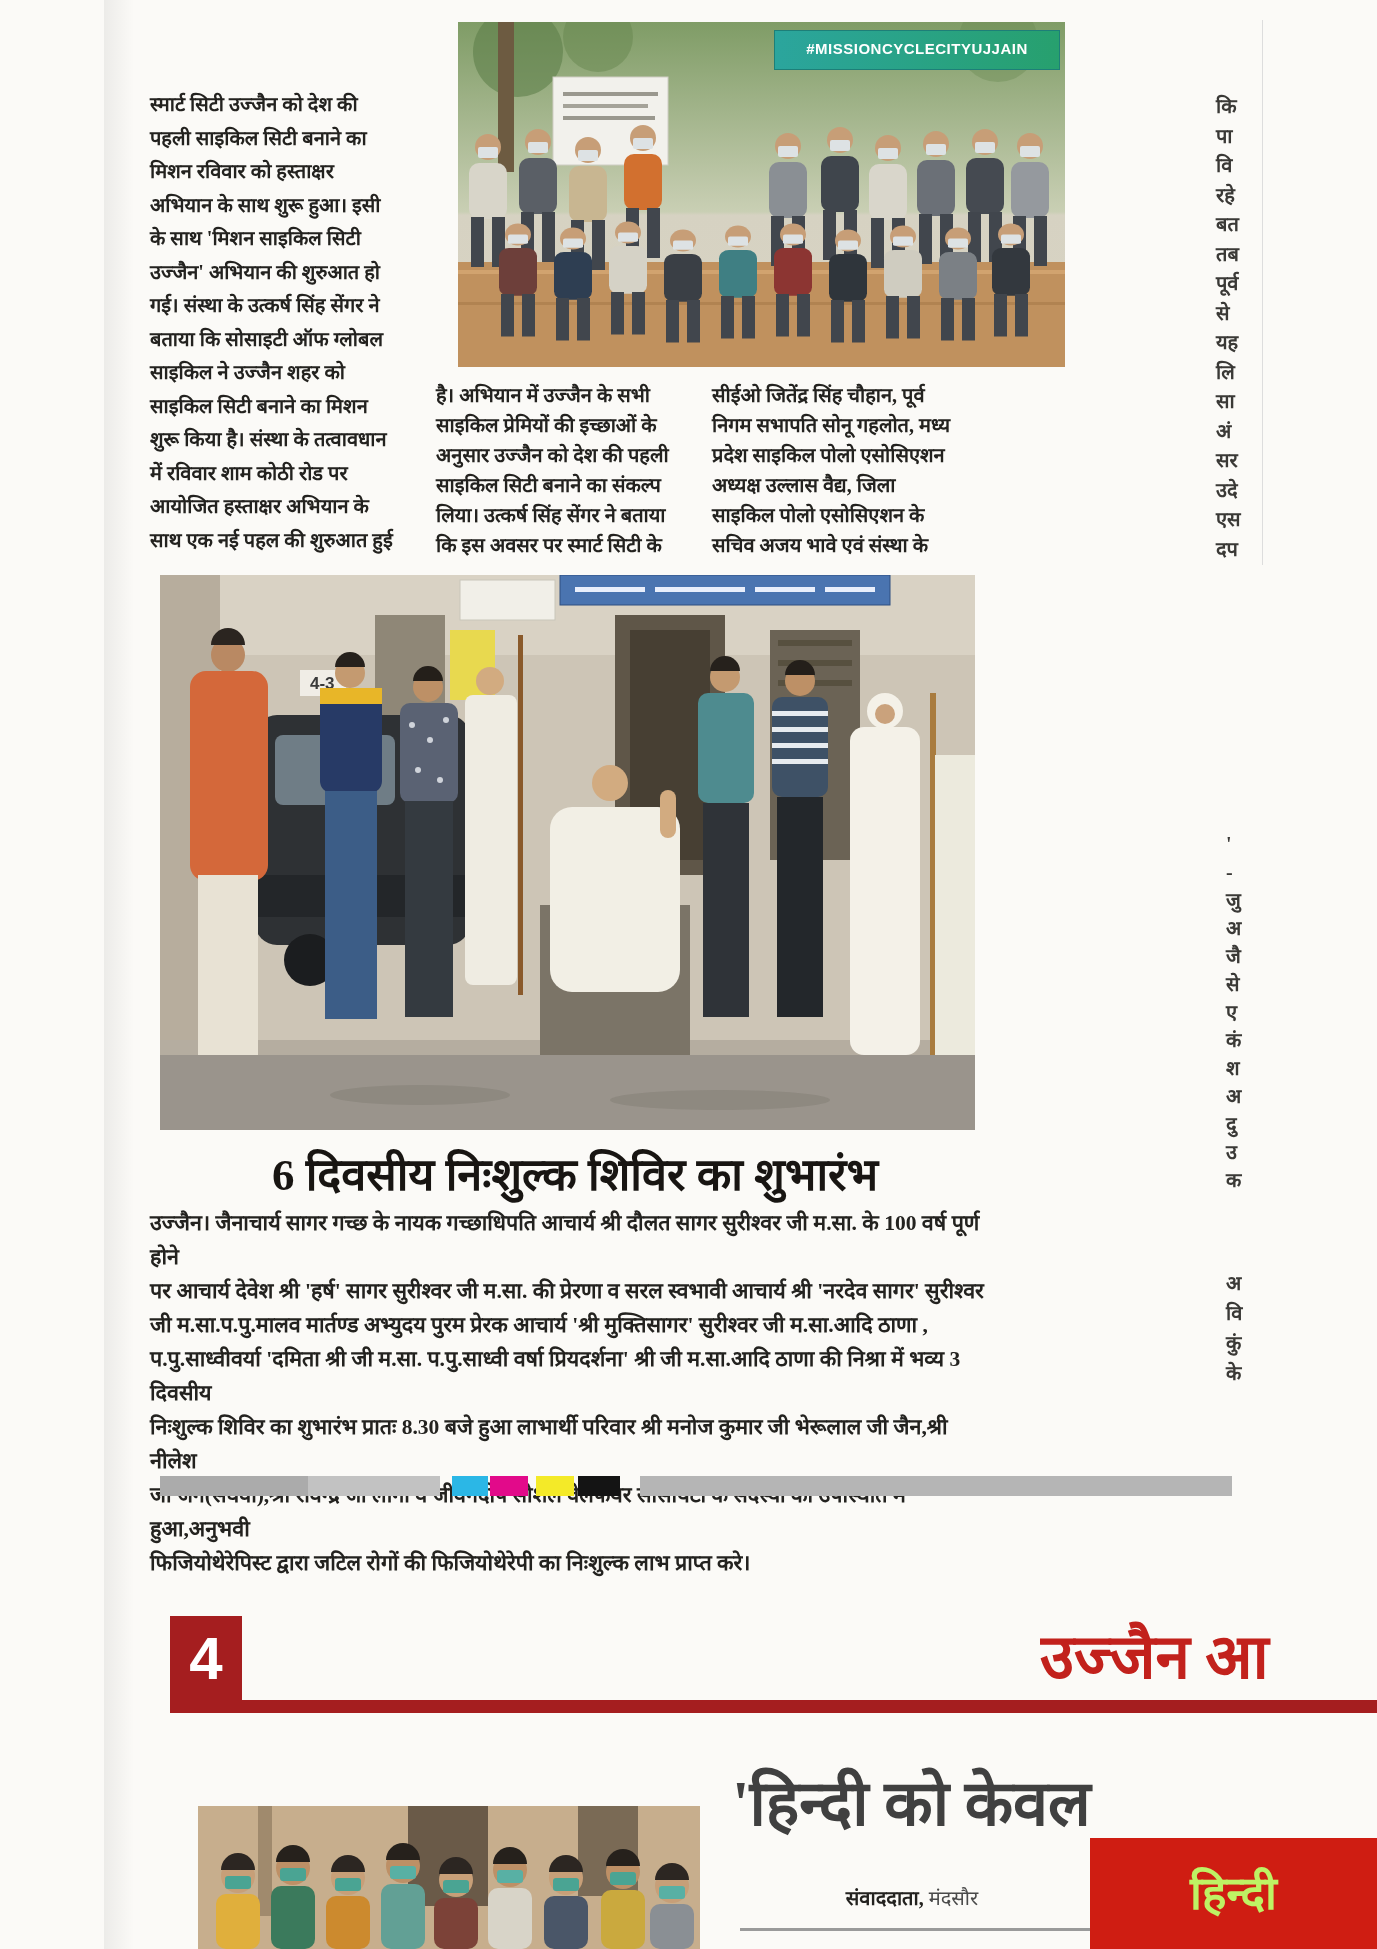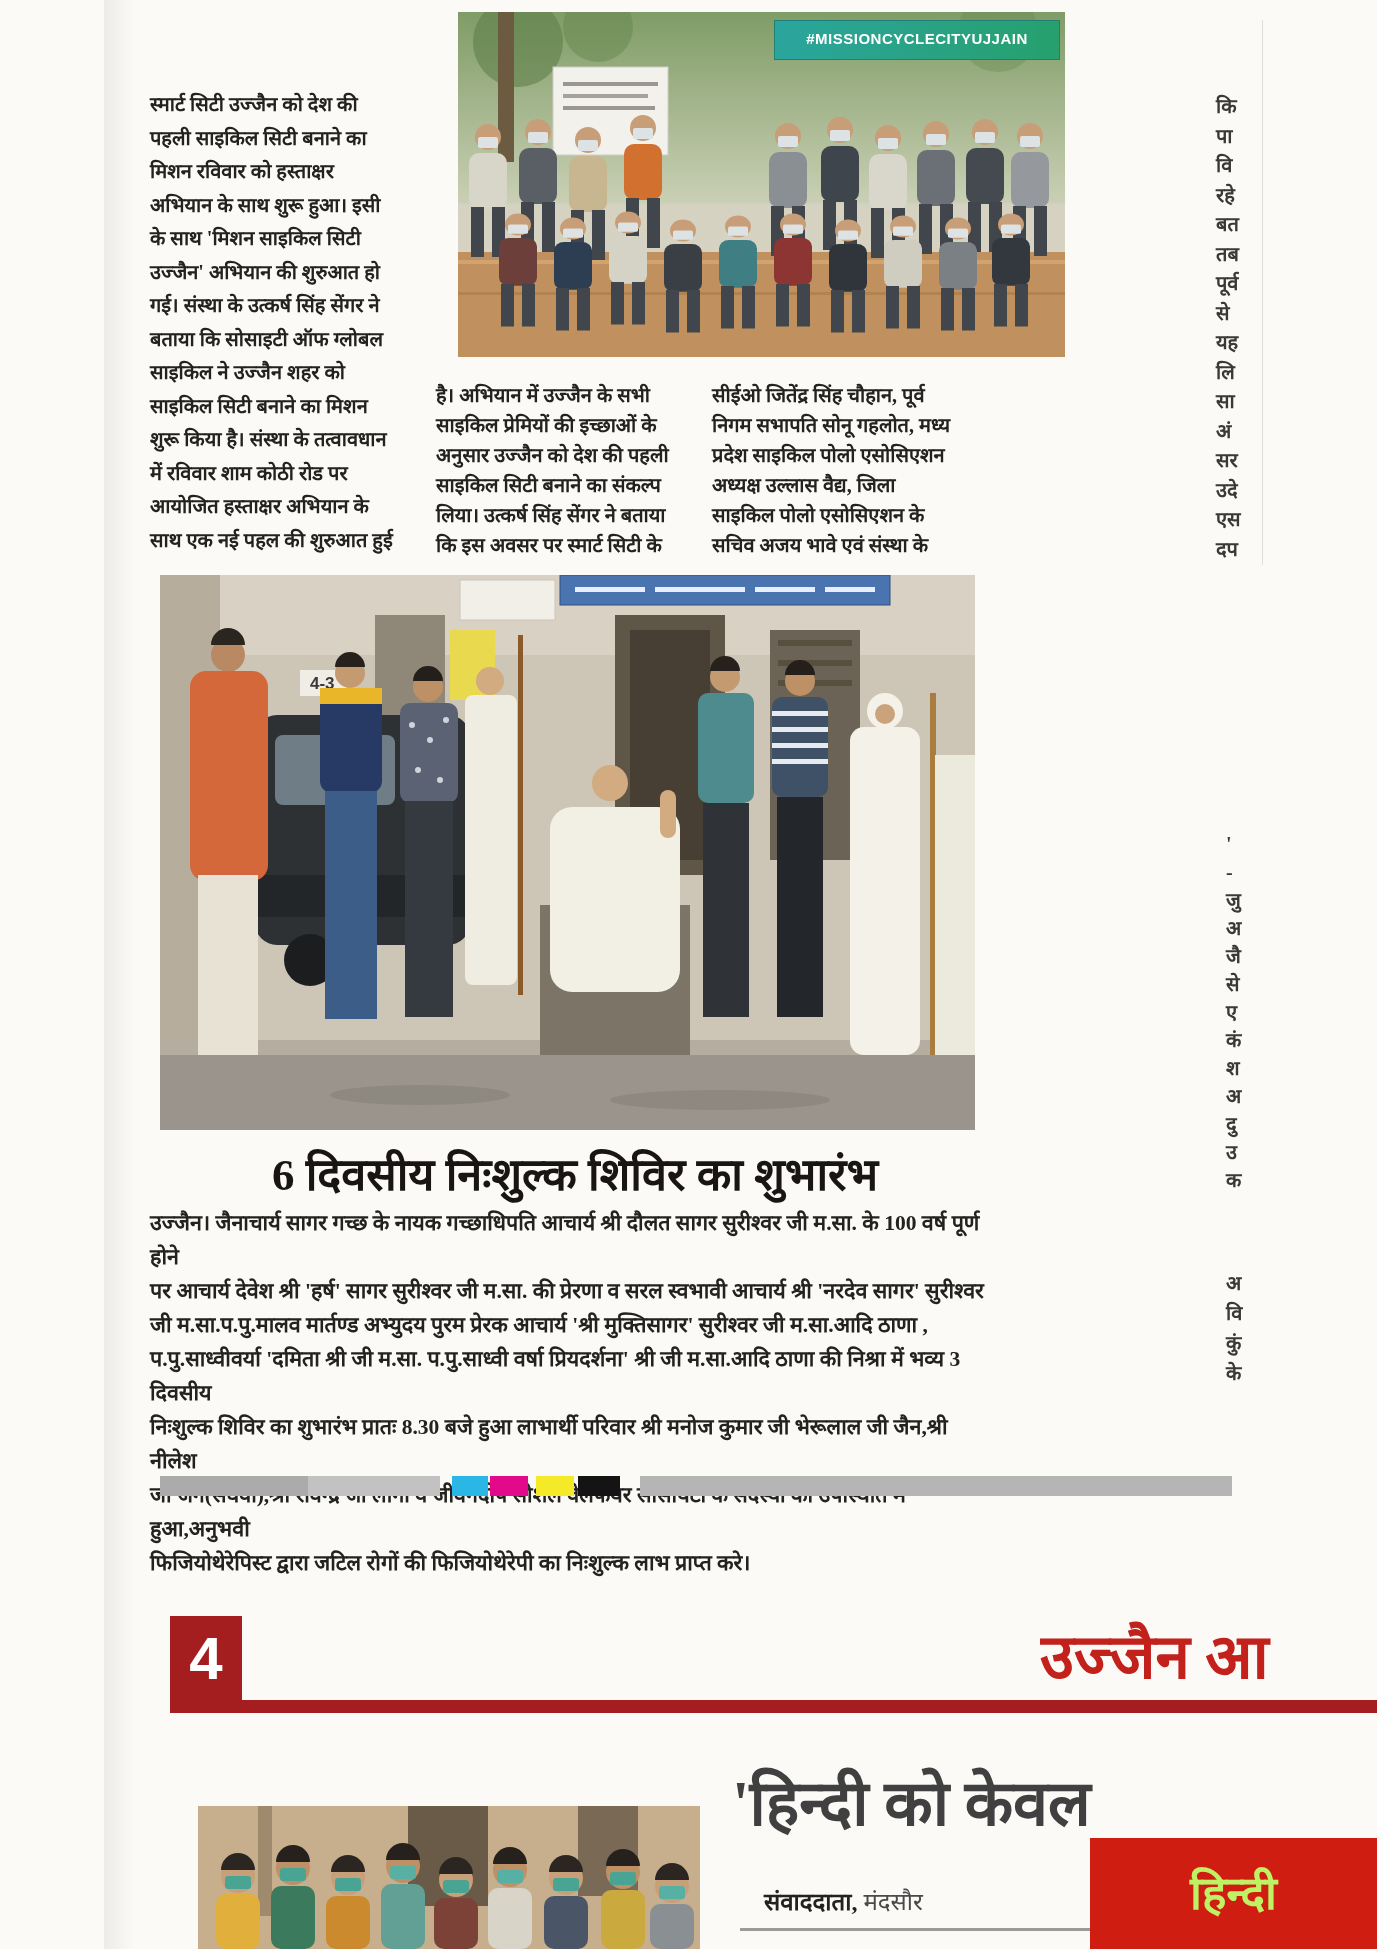--- a/index.html
+++ b/index.html
@@ -19,21 +19,21 @@
   
   .col1{left:150px;top:88px;width:284px;font-size:20px;line-height:33.5px;}
   .col2{left:436px;top:380px;width:272px;font-size:20px;line-height:30px;}
   .col3{left:712px;top:380px;width:268px;font-size:20px;line-height:30px;}
   .edge{color:#3a3936;font-weight:700;font-size:20px;}
   .edge1{left:1216px;top:92px;width:55px;line-height:29.5px;}
   .edge2a{left:1226px;top:830px;width:55px;line-height:28px;}
   .edge2b{left:1226px;top:1268px;width:55px;line-height:30px;}
   .fold{left:1262px;top:20px;width:1px;height:545px;background:#ddd;}
   
-  .photo1{left:458px;top:12px;width:607px;height:447px;}
+  .photo1{left:458px;top:22px;width:607px;height:447px;}
   .photo2{left:160px;top:575px;width:700px;height:555px;}
   .photo3{left:198px;top:1806px;width:502px;height:143px;}
   .photo1 svg,.photo2 svg,.photo3 svg{display:block;}
   .banner{position:absolute;left:316px;top:8px;width:284px;height:38px;line-height:36px;
           background:linear-gradient(90deg,#2ba59d,#27a06e);border:1px solid #1d7f78;
           color:#fff;font-family:"Liberation Sans",sans-serif;font-weight:700;font-size:15px;
           letter-spacing:.5px;text-align:center;}
   
   .headline1{left:160px;top:1142px;width:830px;text-align:center;font-size:45px;font-weight:800;color:#181512;}
   .body1{left:150px;top:1206px;width:846px;font-size:21.5px;line-height:34px;}
@@ -51,21 +51,21 @@
            text-align:center;line-height:86px;font-size:60px;font-weight:800;
            font-family:"Liberation Sans",sans-serif;}
   .footbar{left:170px;top:1700px;width:1207px;height:13px;background:#a51e1f;}
   .sectitle{left:1040px;top:1612px;width:337px;height:84px;overflow:hidden;white-space:nowrap;
             font-size:62px;font-weight:800;color:#c2211c;}
   
   .briefs{left:198px;top:1752px;width:502px;height:54px;background:#8c1310;color:#fff;
           text-align:center;line-height:54px;font-size:30px;font-weight:800;}
   .headline2{left:732px;top:1758px;width:645px;overflow:hidden;white-space:nowrap;
              font-size:63px;font-weight:800;color:#404040;}
-  .byline{left:764px;top:1884px;width:360px;font-size:24px;color:#1d1d1d;}
+  .byline{left:732px;top:1884px;width:360px;text-align:center;font-size:20px;color:#1d1d1d;}
   .byline .city{font-weight:400;color:#4a4a4a;}
   .byrule{left:740px;top:1928px;width:360px;height:3px;background:#9a9a9a;}
   .redbox2{left:1090px;top:1838px;width:287px;height:111px;background:#cf1d12;color:#bef264;
            text-align:center;line-height:111px;font-size:46px;font-weight:800;overflow:hidden;}
 </style>
 </head>
 <body>
 
 <div id="canvas">
 

